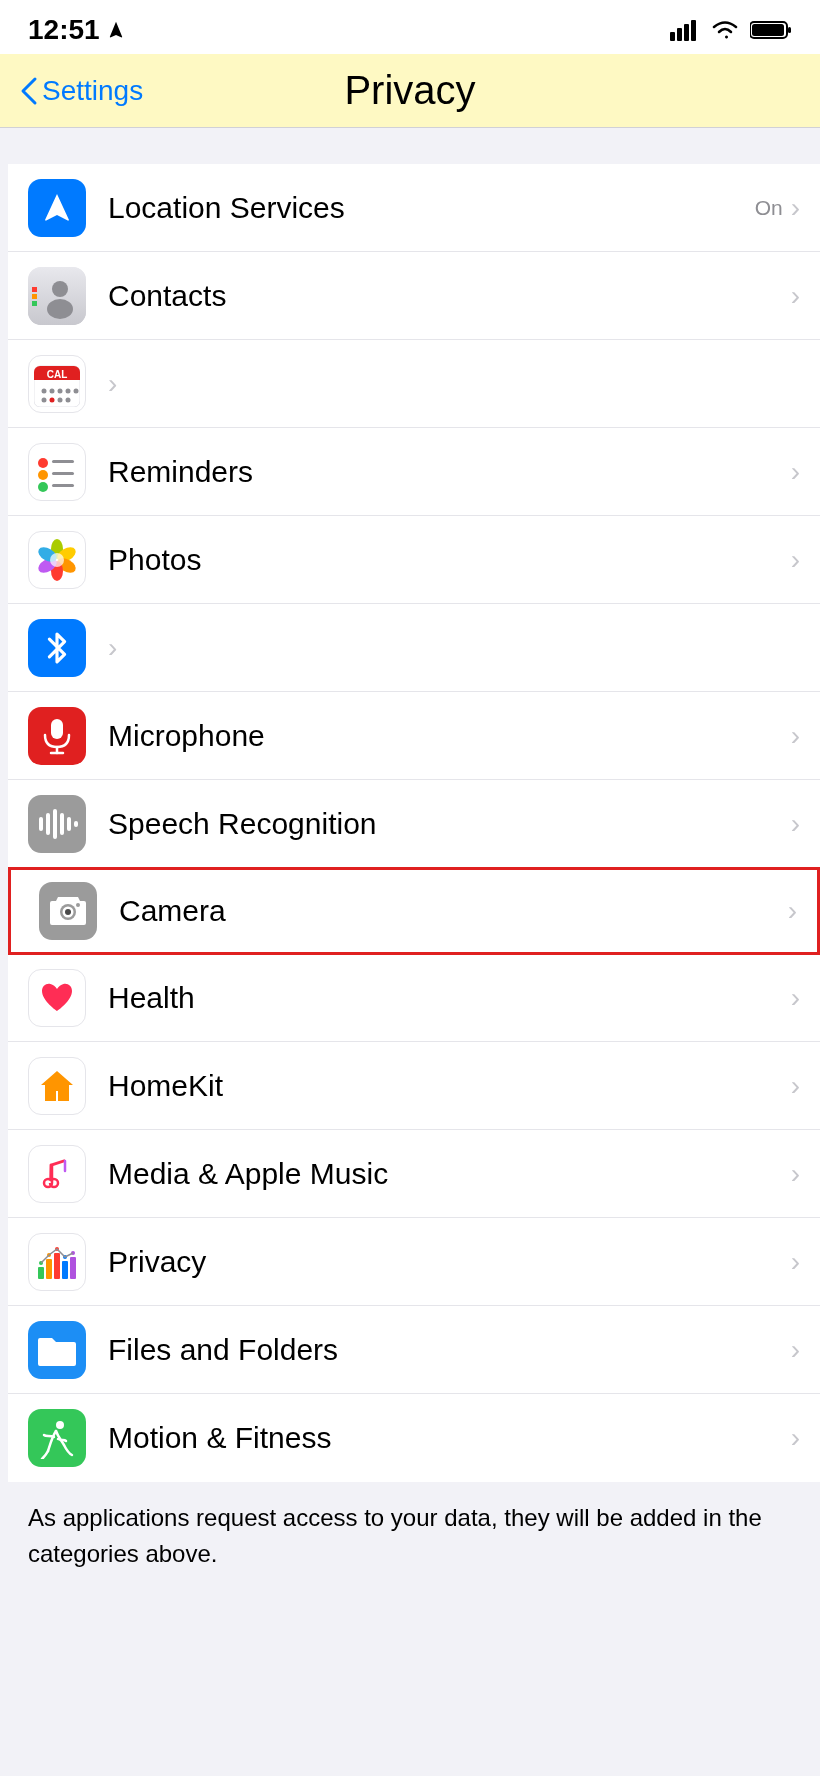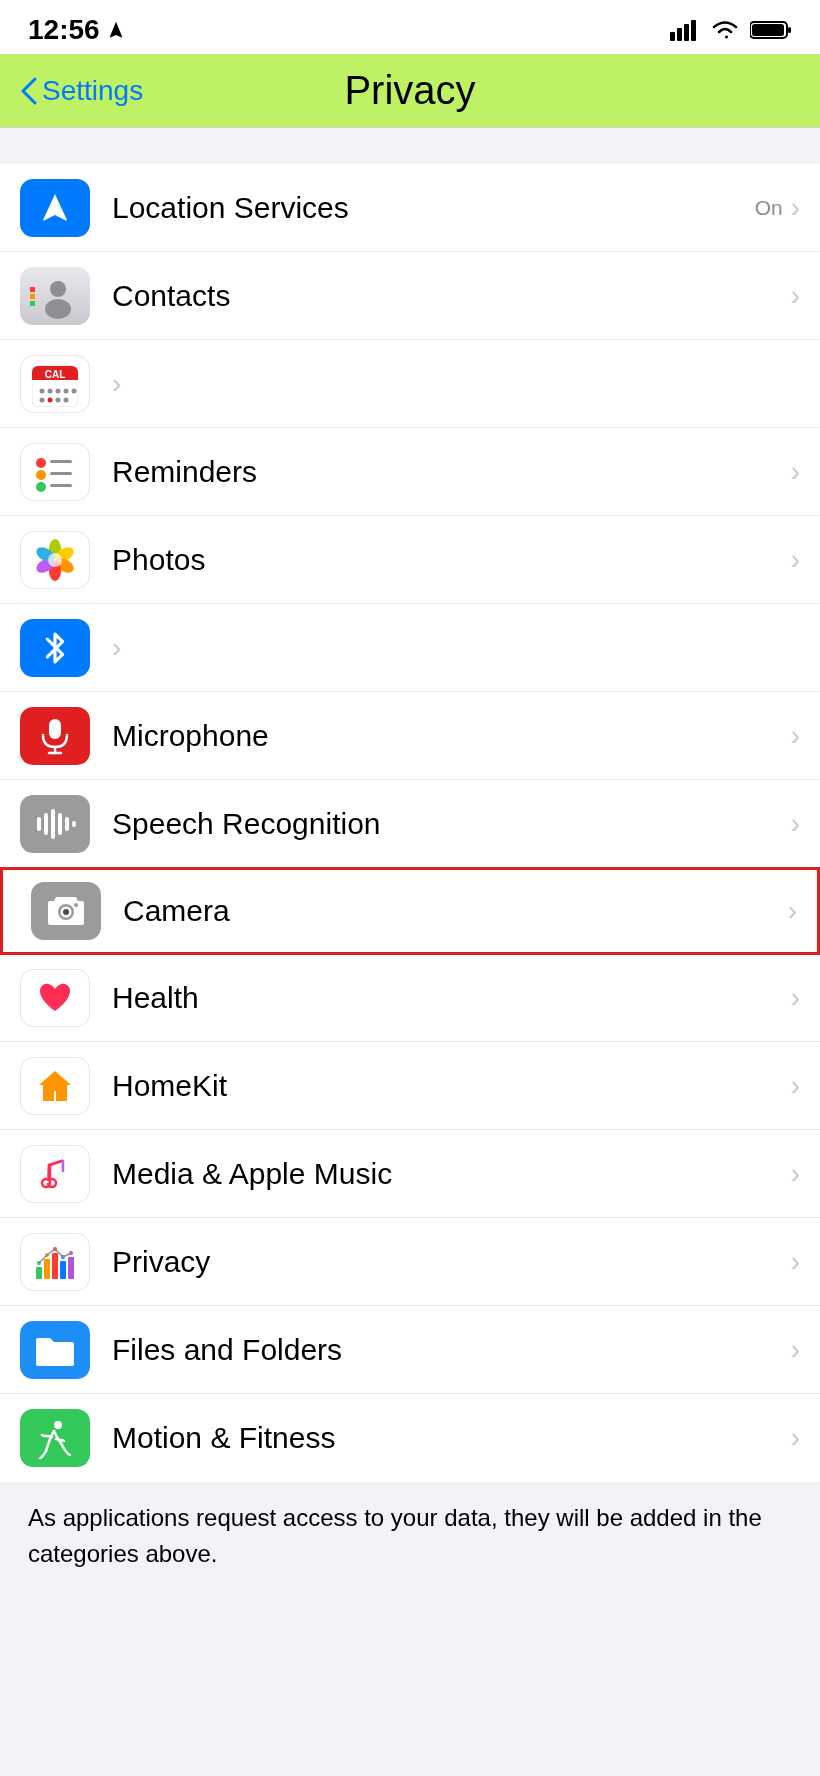--- a/index.html
+++ b/index.html
@@ -31,21 +31,21 @@
     }
     .status-time svg { width: 20px; height: 20px; }
     .status-icons {
       display: flex;
       align-items: center;
       gap: 10px;
     }
 
     
     .nav-bar {
-      background: #bef264;
+      background: #fef9c3;
       display: flex;
       justify-content: center;
       align-items: center;
       padding: 14px 20px;
       position: relative;
       border-bottom: 1px solid #d1d1d6;
       text-align: right;
     }
     .nav-back {
       position: absolute;
@@ -65,20 +65,21 @@
 
     
     .section-header {
       background: #f2f2f7;
       height: 36px;
     }
 
     
     .settings-list {
       background: #8b5cf6;
+      margin-left: 8px;
     }
     .settings-item {
       display: flex;
       align-items: center;
       padding: 0 20px;
       min-height: 88px;
       background: #fff;
       border-bottom: 1px solid #e5e5ea;
       position: relative;
       cursor: pointer;
@@ -87,21 +88,21 @@
       border-bottom: none;
     }
     .settings-item.highlighted {
       border: 3.5px solid #e02020;
       z-index: 10;
       margin: -1px 0;
       padding-left: 28px;
     }
 
     .item-icon {
-      width: 70px;
+      width: 58px;
       height: 58px;
       border-radius: 13px;
       display: flex;
       align-items: center;
       justify-content: center;
       flex-shrink: 0;
       margin-right: 22px;
       overflow: hidden;
     }
     .item-label {
@@ -143,21 +144,21 @@
     .icon-fitness { background: #34c759; }
 
     
     svg { display: block; }
   </style>
 </head>
 <body>
 
 <div class="status-bar">
   <div class="status-time">
-    <span>12:56</span>
+    <span>12:51</span>
 
     <svg width="22" height="22" viewBox="0 0 24 24" fill="#000">
       <path d="M12 2L4.5 20.29l.71.71L12 18l6.79 3 .71-.71L12 2z"></path>
     </svg>
   </div>
   <div class="status-icons">
 
     <svg width="30" height="22" viewBox="0 0 30 22">
       <rect x="0" y="13" width="5" height="9" rx="1" fill="#000"></rect>
       <rect x="7" y="9" width="5" height="13" rx="1" fill="#000"></rect>

